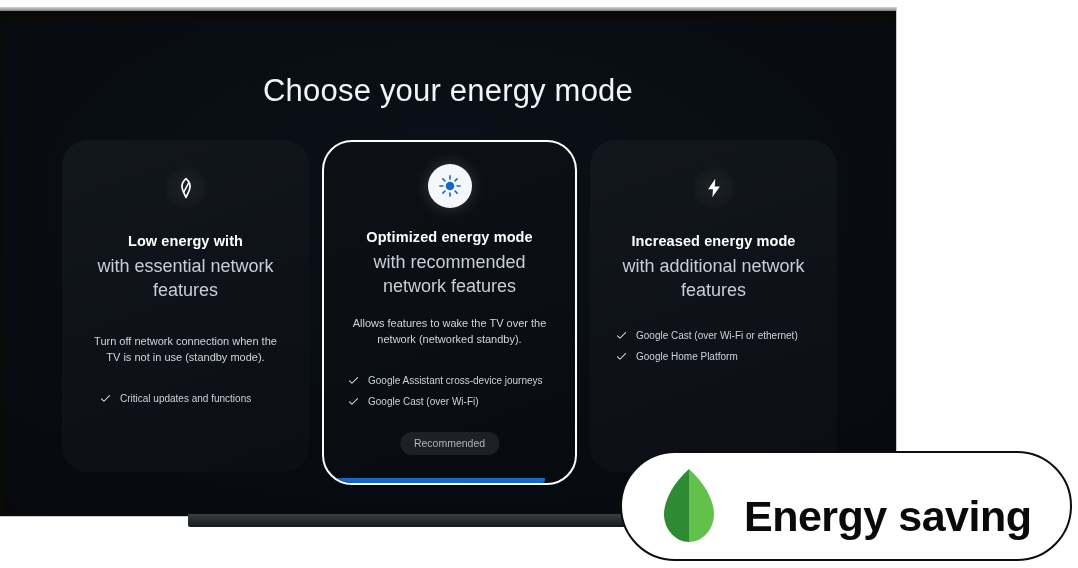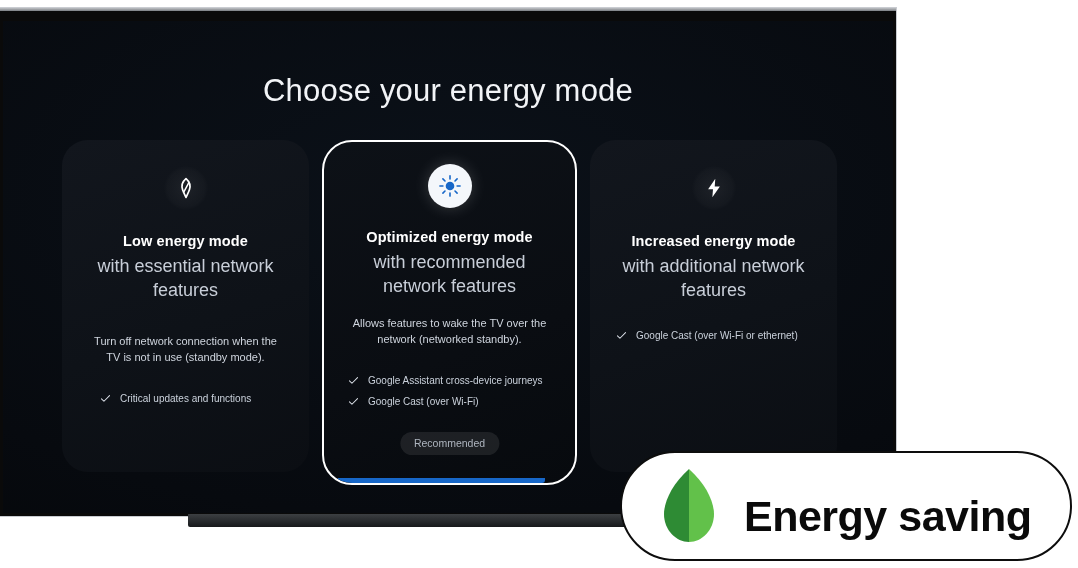--- a/index.html
+++ b/index.html
@@ -228,21 +228,21 @@
 
     <div id="cards-row">
 
       <div class="card">
         <div class="icon-circle">
           <svg width="24" height="24" viewBox="0 0 24 24" fill="none" aria-hidden="true">
             <path d="M12 2.6c3.6 3 4.8 7 3.4 11.2-1 3-2.3 5.1-3.4 7.6-1.1-2.5-2.4-4.6-3.4-7.6C7.2 9.6 8.4 5.6 12 2.6Z" stroke="#ffffff" stroke-width="1.7" stroke-linejoin="round"></path>
             <path d="M14.6 7.2 9.6 16.4" stroke="#ffffff" stroke-width="1.5" stroke-linecap="round"></path>
           </svg>
         </div>
-        <div class="card-title">Low energy mode</div>
+        <div class="card-title">Low energy with</div>
         <div class="card-subtitle">with essential network features</div>
         <div class="card-desc">Turn off network connection when the TV is not in use (standby mode).</div>
         <div class="feature-list list-pad-1">
           <div class="feature-item">
             <svg class="check-icon" viewBox="0 0 12 12" fill="none">
               <path d="M1.6 6.3 4.3 9 10.4 2.9" stroke="currentColor" stroke-width="1.1" stroke-linecap="round" stroke-linejoin="round"></path>
             </svg>
             <span>Critical updates and functions</span>
           </div>
         </div>
@@ -295,20 +295,26 @@
         </div>
         <div class="card-title">Increased energy mode</div>
         <div class="card-subtitle">with additional network features</div>
         <div class="feature-list list-pad-3">
           <div class="feature-item">
             <svg class="check-icon" viewBox="0 0 12 12" fill="none">
               <path d="M1.6 6.3 4.3 9 10.4 2.9" stroke="currentColor" stroke-width="1.1" stroke-linecap="round" stroke-linejoin="round"></path>
             </svg>
             <span>Google Cast (over Wi-Fi or ethernet)</span>
           </div>
+          <div class="feature-item">
+            <svg class="check-icon" viewBox="0 0 12 12" fill="none">
+              <path d="M1.6 6.3 4.3 9 10.4 2.9" stroke="currentColor" stroke-width="1.1" stroke-linecap="round" stroke-linejoin="round"></path>
+            </svg>
+            <span>Google Home Platform</span>
+          </div>
         </div>
       </div>
 
     </div>
   </div>
 </div>
 
 <div id="tv-bezel-highlight"></div>
 <div id="tv-stand"></div>
 

